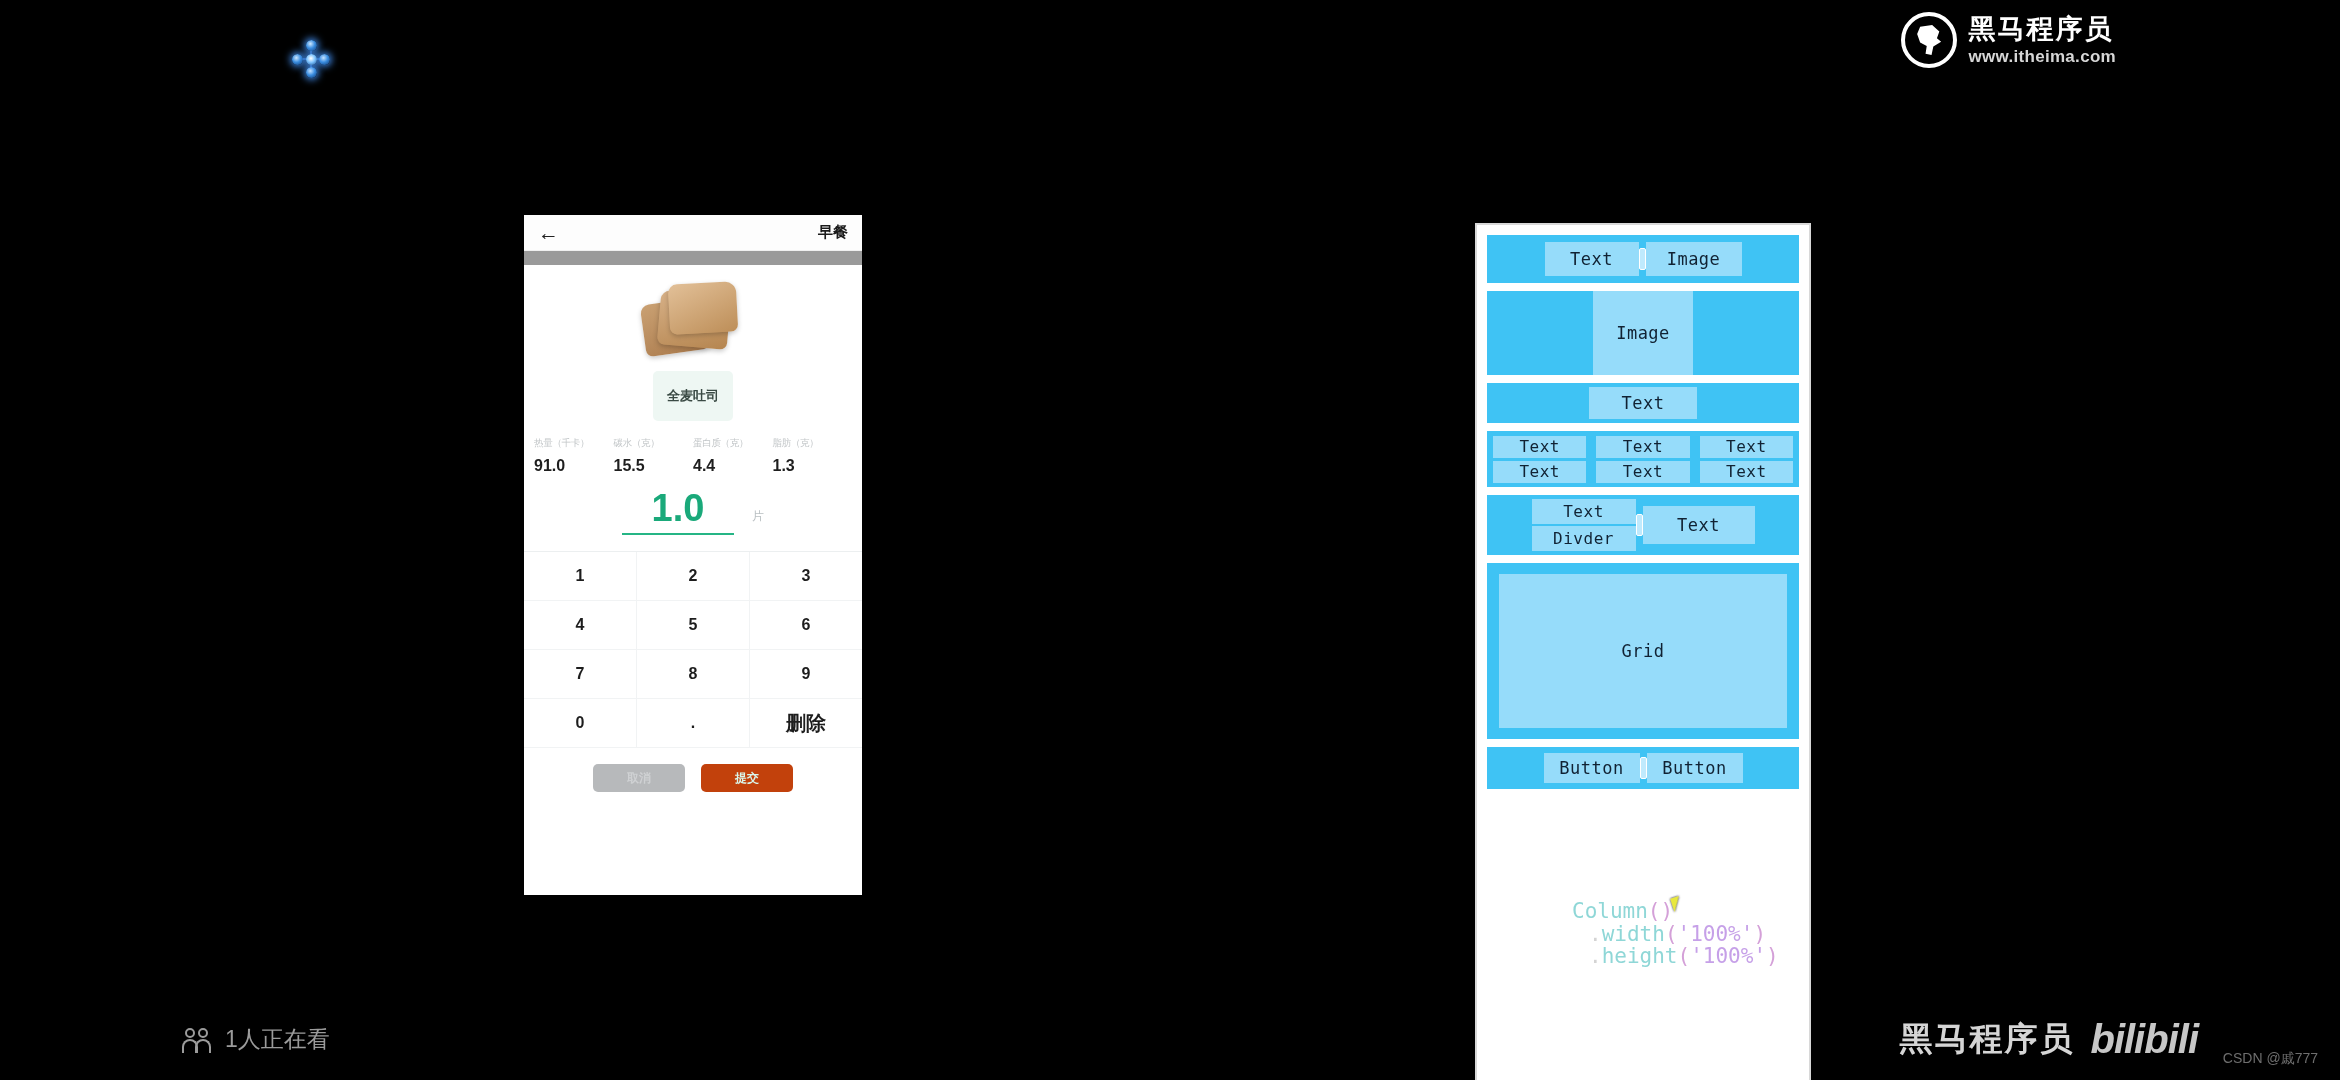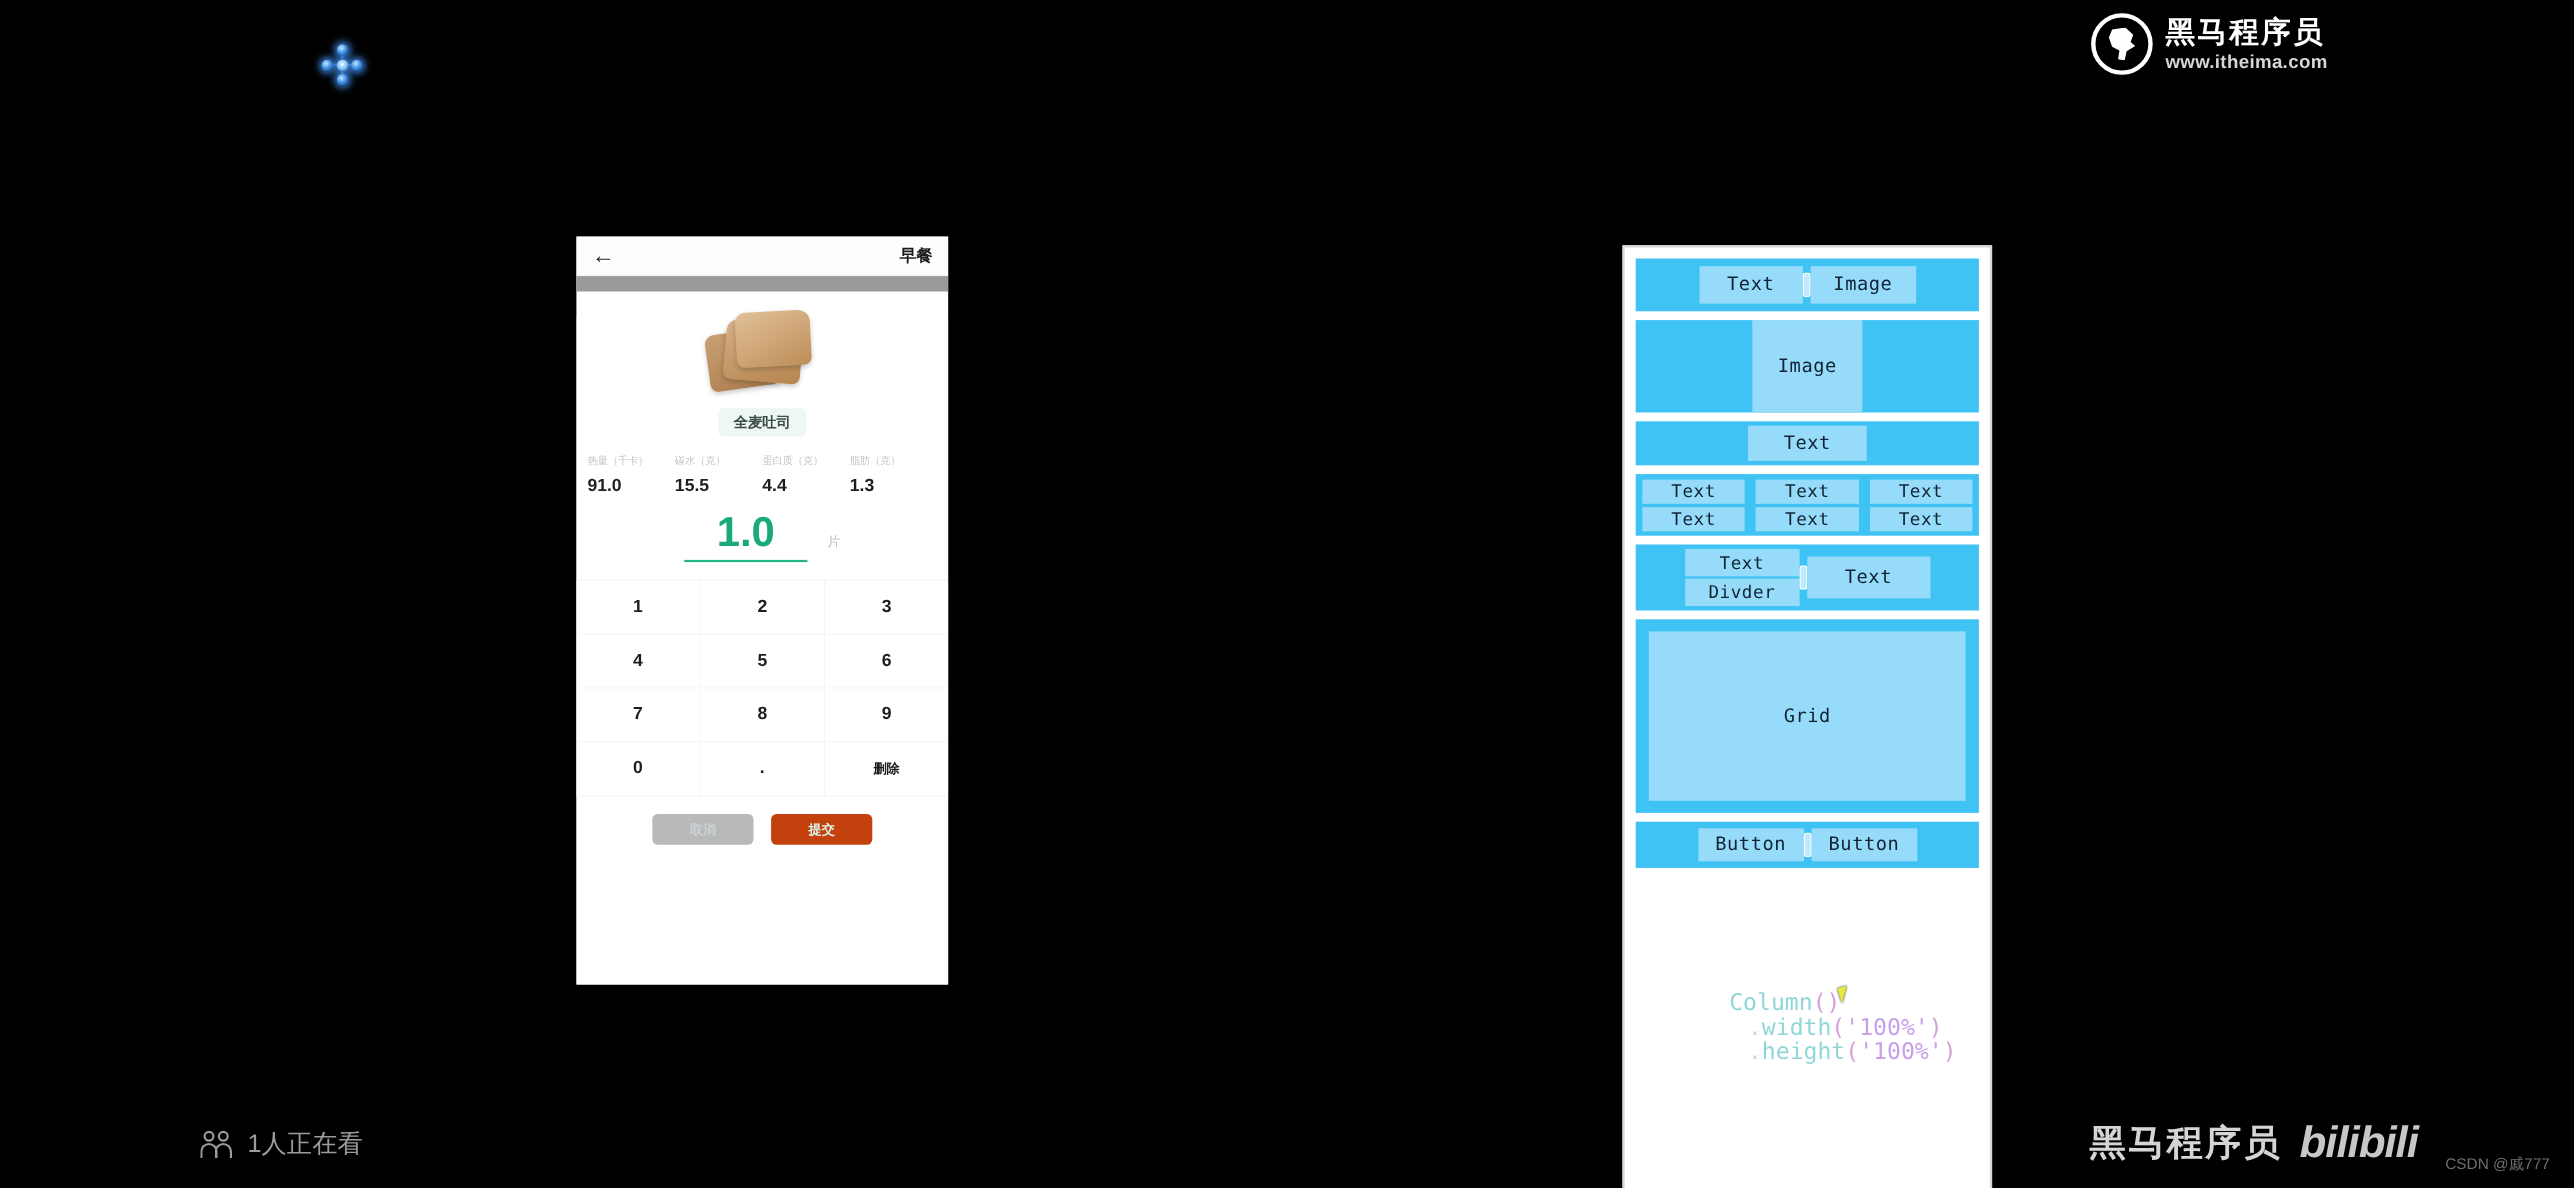--- a/index.html
+++ b/index.html
@@ -93,21 +93,21 @@
     position: absolute; border-radius: 9px 11px 7px 7px;
     box-shadow: 0 2px 5px rgba(0,0,0,.22);
   }
   .toast .s1 { width: 64px; height: 52px; left: 4px;  top: 24px; background: linear-gradient(160deg,#caa173,#a9794b); transform: rotate(-8deg); }
   .toast .s2 { width: 70px; height: 54px; left: 20px; top: 16px; background: linear-gradient(160deg,#d7b188,#b5854f); transform: rotate(5deg); }
   .toast .s3 { width: 68px; height: 50px; left: 30px; top: 6px;  background: linear-gradient(155deg,#e2c098,#bd8e58); transform: rotate(-3deg); }
 
   .food-name-wrap { display: flex; justify-content: center; margin-top: 8px; }
   .food-name {
     background: #eef7f3; color: #3a4a44; font-size: 13px; font-weight: 700;
-    padding: 4px 14px; border-radius: 5px;
+    padding: 16px 14px; border-radius: 5px;
   }
   .nutri-table { margin-top: 16px; padding: 0 10px; }
   .nutri-row { display: flex; }
   .nutri-cell { flex: 1; text-align: left; }
   .nutri-label { font-size: 9.5px; color: #c2c6c8; letter-spacing: -.3px; white-space: nowrap; }
   .nutri-value { font-size: 16px; font-weight: 700; color: #1e1e1e; margin-top: 7px; }
 
   .amount-row {
     display: flex; align-items: flex-end; justify-content: center;
     gap: 18px; margin-top: 14px; padding-bottom: 6px;
@@ -119,21 +119,21 @@
 
   .keypad { margin-top: 10px; border-top: 1px solid #eceff0; }
   .key-row { display: flex; }
   .key {
     flex: 1; height: 49px; display: flex; align-items: center; justify-content: center;
     font-size: 16px; font-weight: 700; color: #1d1d1d;
     border-right: 1px solid #f1f3f4; border-bottom: 1px solid #f1f3f4;
     background: #fff;
   }
   .key:last-child { border-right: none; }
-  .key.del { font-size: 12px; }
+  .key.del { font-size: 20px; }
 
   .action-row {
     display: flex; justify-content: center; gap: 16px; margin-top: 16px;
   }
   .btn {
     width: 92px; height: 28px; border-radius: 5px;
     display: flex; align-items: center; justify-content: center;
     font-size: 12px; font-weight: 700;
   }
   .btn-cancel { background: #b7b9bb; color: #cfd1d3; }

